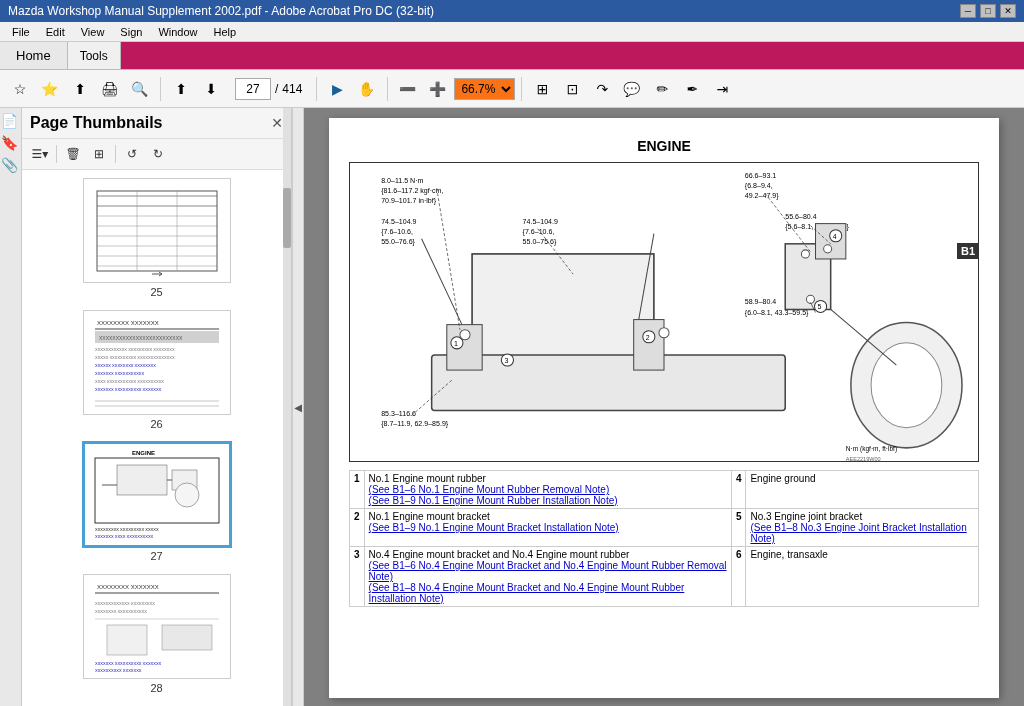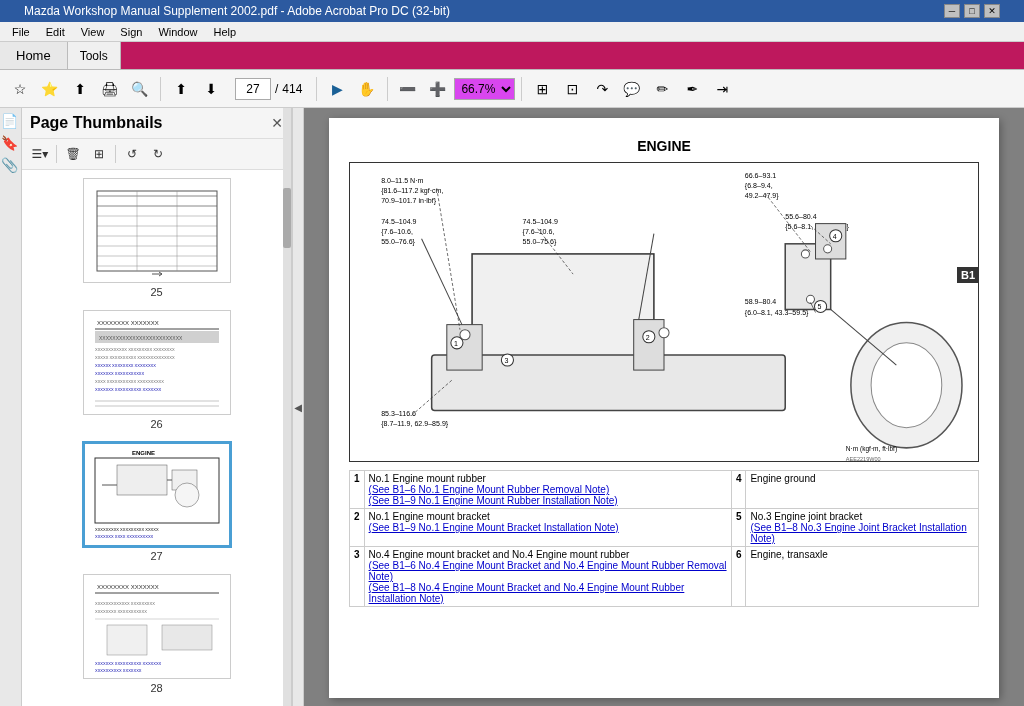--- a/index.html
+++ b/index.html
@@ -2,21 +2,21 @@
 <html><head>
   <meta charset="utf-8">
   <style>
     * { margin: 0; padding: 0; box-sizing: border-box; }
     body { width: 1024px; height: 706px; overflow: hidden; font-family: Arial, sans-serif; font-size: 12px; background: #f0f0f0; }
 
     
     #title-bar {
       background: #2c5aa0;
       color: white;
-      padding: 4px 24px;
+      padding: 4px 8px;
       font-size: 12px;
       display: flex;
       align-items: center;
       justify-content: space-between;
       height: 22px;
     }
     #title-bar .win-controls { display: flex; gap: 4px; }
     #title-bar .win-btn {
       width: 16px; height: 14px; background: #c0c0c0; border: 1px solid #888;
       cursor: pointer; font-size: 9px; display: flex; align-items: center; justify-content: center;
@@ -74,21 +74,21 @@
     .tb-sep { width: 1px; height: 24px; background: #ccc; margin: 0 4px; }
     .page-indicator {
       display: flex; align-items: center; gap: 4px; margin: 0 8px;
       font-size: 12px;
     }
     .page-input {
       width: 36px; height: 22px; border: 1px solid #aaa; text-align: center;
       font-size: 12px; background: white;
     }
     .zoom-select {
-      height: 22px; border: 1px solid #aaa; font-size: 12px; background: #d946ef;
+      height: 22px; border: 1px solid #aaa; font-size: 12px; background: #f97316;
       padding: 0 2px; min-width: 60px;
     }
 
     
     #main {
       display: flex;
       height: calc(706px - 22px - 20px - 28px - 38px);
     }
 
     
@@ -179,21 +179,21 @@
     
     #engine-section { font-family: Arial, sans-serif; }
     #engine-title { text-align: center; font-size: 14px; font-weight: bold; margin-bottom: 8px; }
     #diagram-box {
       border: 1px solid #333; width: 100%; height: 300px;
       position: relative; overflow: hidden; background: white;
     }
     #b1-badge {
       position: absolute; right: -1px; top: 80px;
       background: #333; color: white; font-size: 11px;
-      padding: 2px 4px; font-weight: bold; margin-top: 24px;
+      padding: 2px 4px; font-weight: bold;
     }
 
     
     #parts-table { margin-top: 8px; width: 100%; border-collapse: collapse; font-size: 10px; }
     #parts-table td { vertical-align: top; padding: 2px 4px; border: 1px solid #ccc; }
     #parts-table .part-num { font-weight: bold; width: 14px; }
     .blue-link { color: #0000cc; text-decoration: underline; cursor: pointer; }
 
     
     .scroll-indicator {

